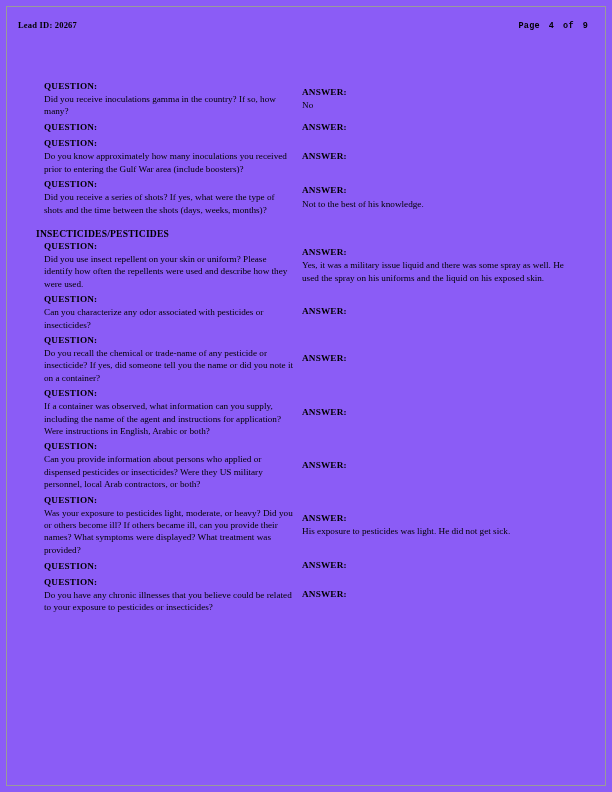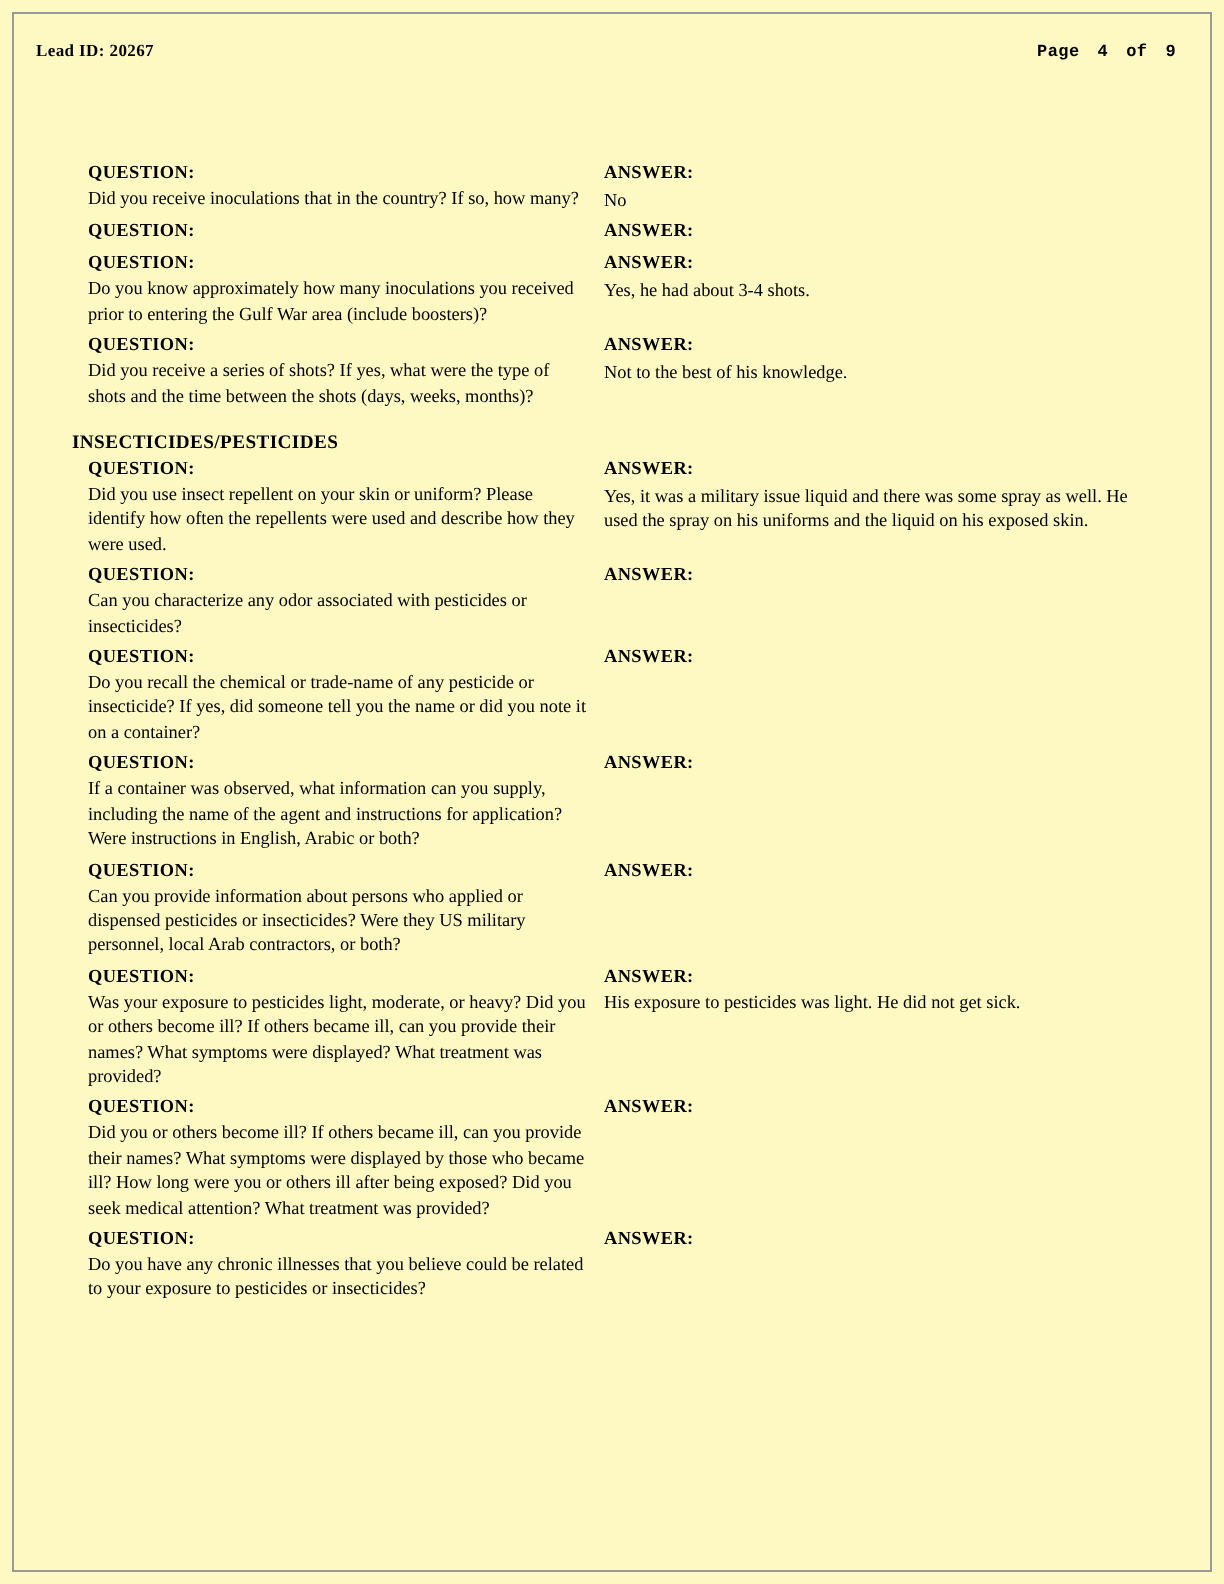--- a/index.html
+++ b/index.html
@@ -4,21 +4,21 @@
 <style>
   html, body {
     margin: 0;
     padding: 0;
     background: #ffffff;
   }
   .page {
     position: relative;
     width: 612px;
     height: 792px;
-    background: #fef9c3;
+    background: #8b5cf6;
     font-family: "Liberation Serif", serif;
     color: #000000;
     overflow: hidden;
     box-sizing: border-box;
   }
   .page-border {
     position: absolute;
     left: 6px;
     top: 6px;
     width: 600px;
@@ -46,21 +46,21 @@
     font-family: Liberation Mono, monospace;
   }
   .content {
     position: absolute;
     left: 44px;
     top: 80px;
     width: 530px;
   }
   .qa-row {
     display: flex;
-    align-items: flex-start;
+    align-items: center;
     width: 100%;
   }
   .q-col {
     width: 258px;
     padding-right: 8px;
     box-sizing: border-box;
   }
   .a-col {
     width: 272px;
     box-sizing: border-box;
@@ -116,21 +116,21 @@
       <span>9</span>
     </div>
   </div>
 
   <div class="content">
 
     <div>
       <div class="qa-row">
         <div class="q-col">
           <div class="q-label">QUESTION:</div>
-          <div class="q-text">Did you receive inoculations that in the country?  If so, how many?</div>
+          <div class="q-text">Did you receive inoculations gamma in the country?  If so, how many?</div>
         </div>
         <div class="a-col">
           <div class="a-label">ANSWER:</div>
           <div class="a-text">No</div>
         </div>
       </div>
       <div class="spacer-sm"></div>
 
       <div class="qa-row">
         <div class="q-col">
@@ -143,21 +143,20 @@
       </div>
       <div class="spacer-sm"></div>
 
       <div class="qa-row">
         <div class="q-col">
           <div class="q-label">QUESTION:</div>
           <div class="q-text">Do you know approximately how many inoculations you received prior to entering the Gulf War area (include boosters)?</div>
         </div>
         <div class="a-col">
           <div class="a-label">ANSWER:</div>
-          <div class="a-text">Yes, he had about 3-4 shots.</div>
         </div>
       </div>
       <div class="spacer-sm"></div>
 
       <div class="qa-row">
         <div class="q-col">
           <div class="q-label">QUESTION:</div>
           <div class="q-text">Did you receive a series of shots?  If yes, what were the type of shots and the time between the shots (days, weeks, months)?</div>
         </div>
         <div class="a-col">
@@ -238,21 +237,20 @@
         <div class="a-col">
           <div class="a-label">ANSWER:</div>
           <div class="a-text">His exposure to pesticides was light.  He did not get sick.</div>
         </div>
       </div>
       <div class="spacer-sm"></div>
 
       <div class="qa-row">
         <div class="q-col">
           <div class="q-label">QUESTION:</div>
-          <div class="q-text">Did you or others become ill?  If others became ill, can you provide their names?  What symptoms were displayed by those who became ill?  How long were you or others ill after being exposed?  Did you seek medical attention?  What treatment was provided?</div>
         </div>
         <div class="a-col">
           <div class="a-label">ANSWER:</div>
           <div class="a-text"></div>
         </div>
       </div>
       <div class="spacer-sm"></div>
 
       <div class="qa-row">
         <div class="q-col">

